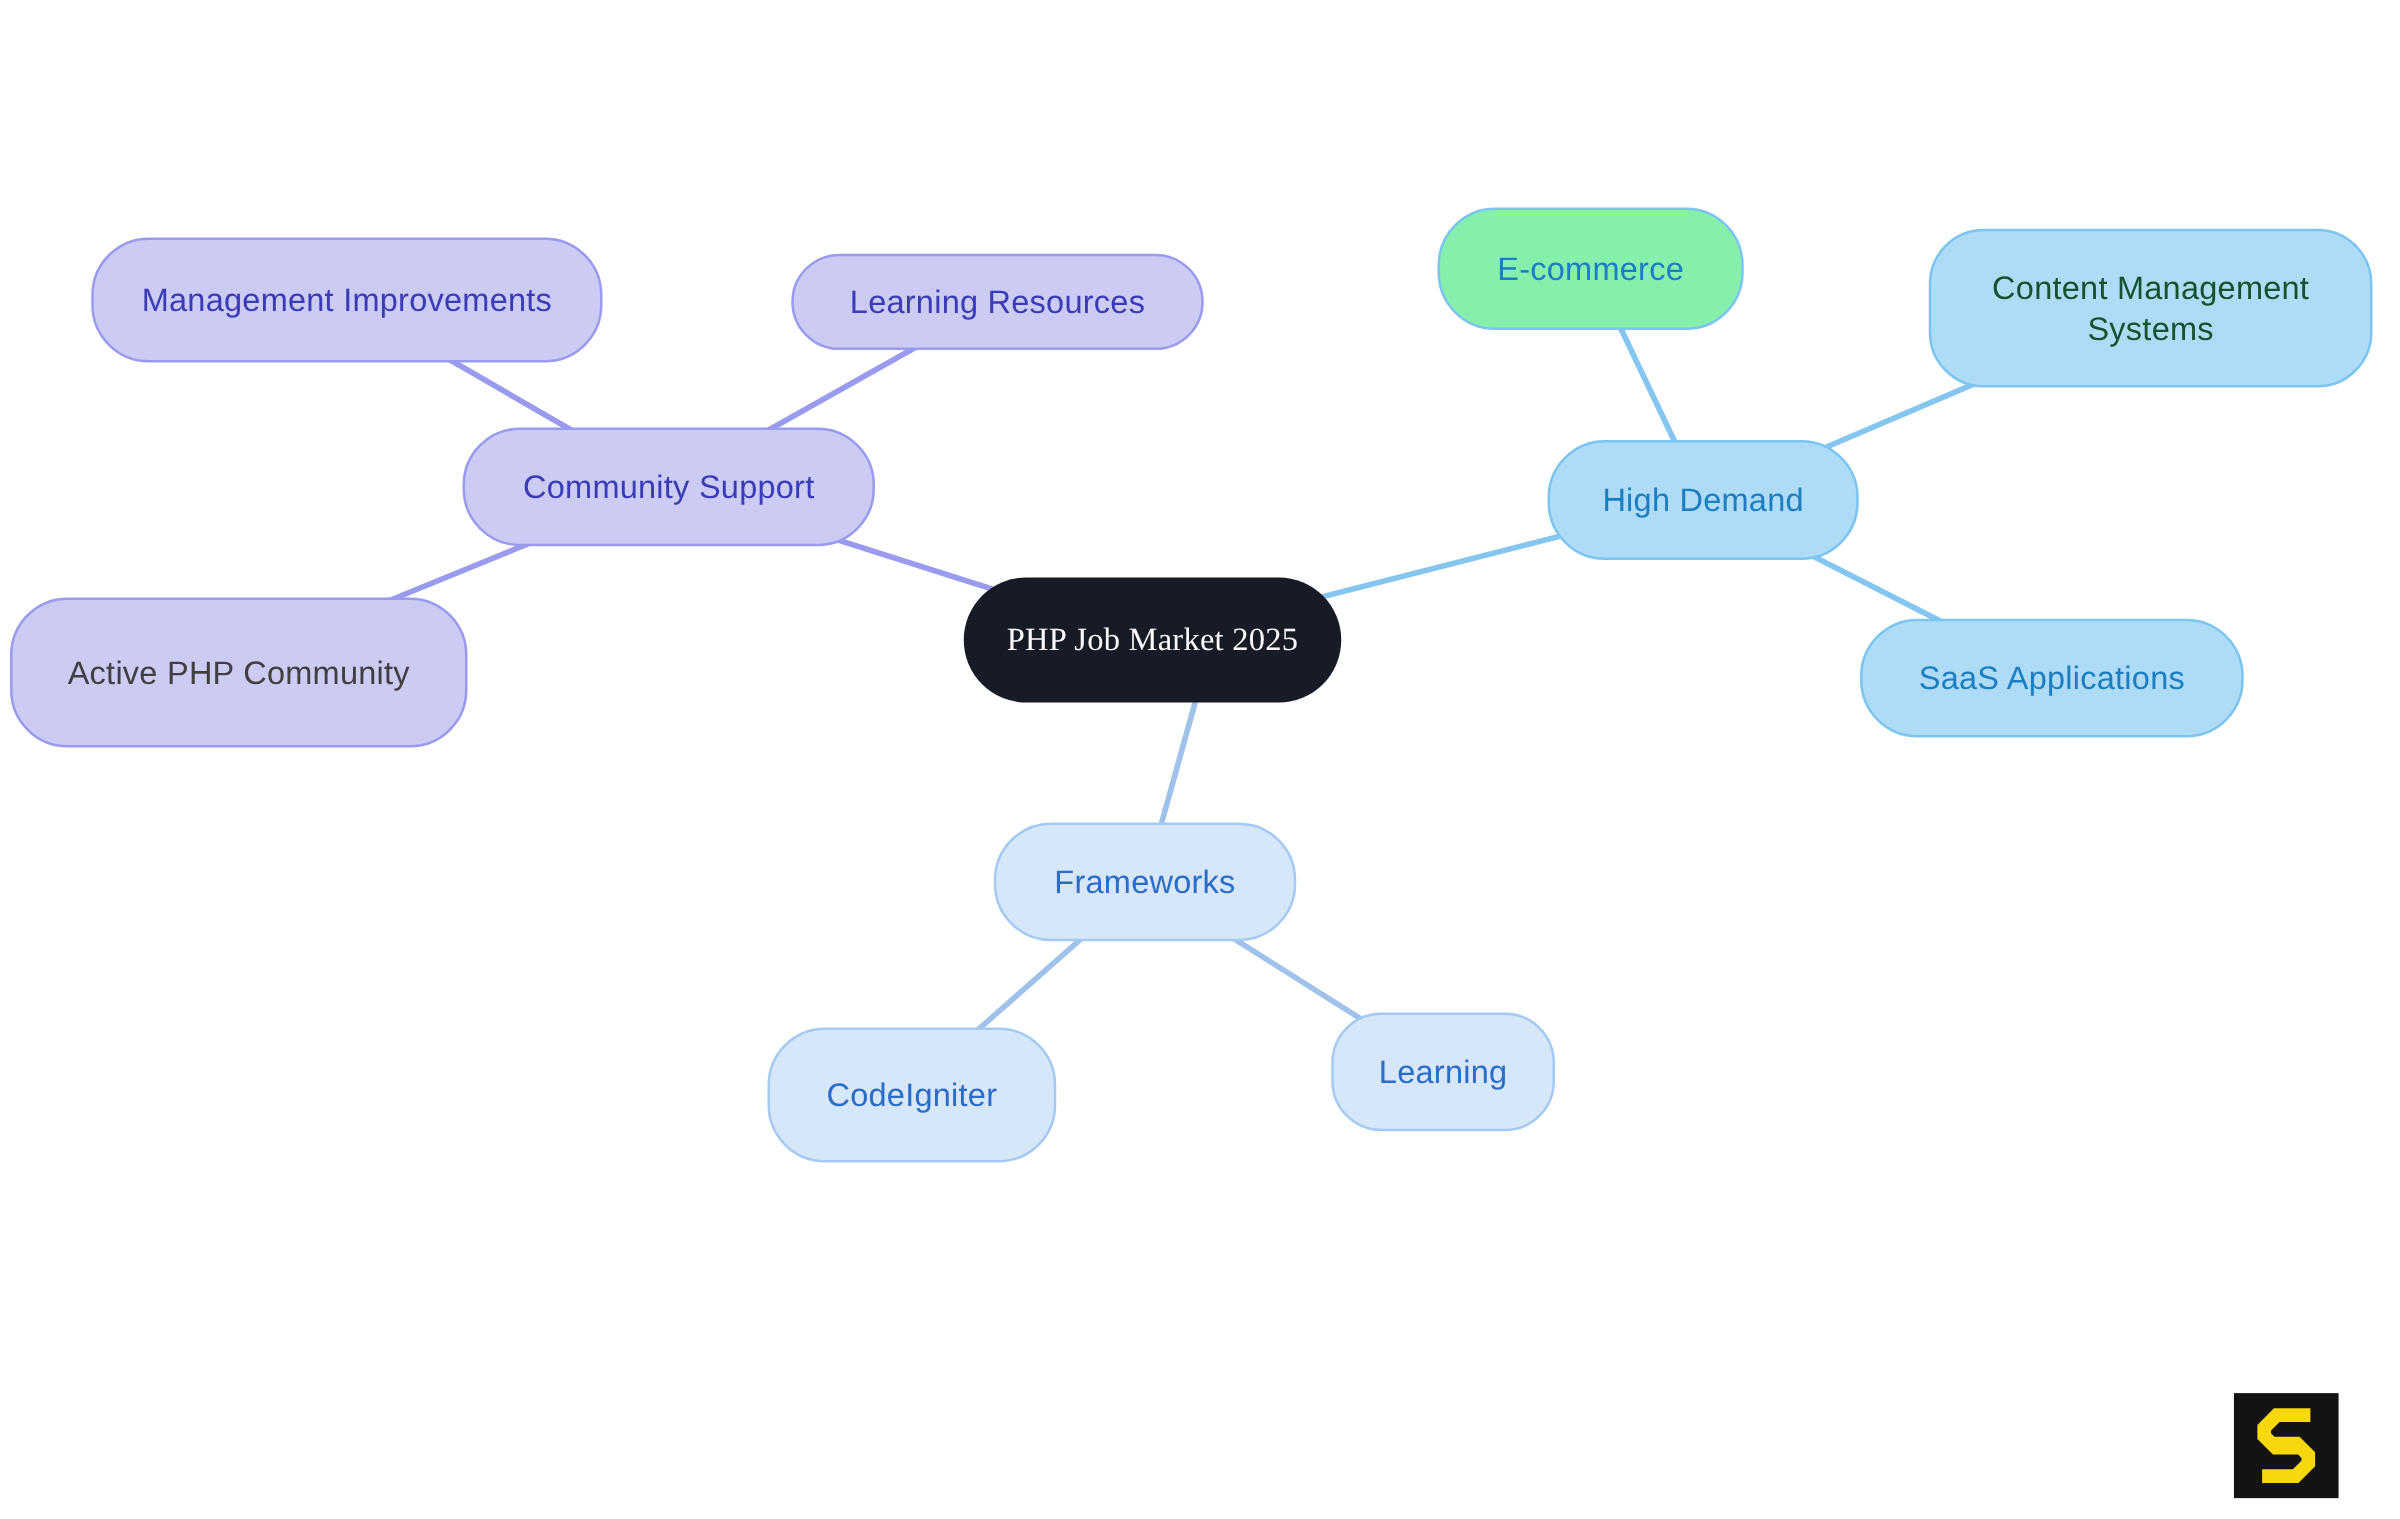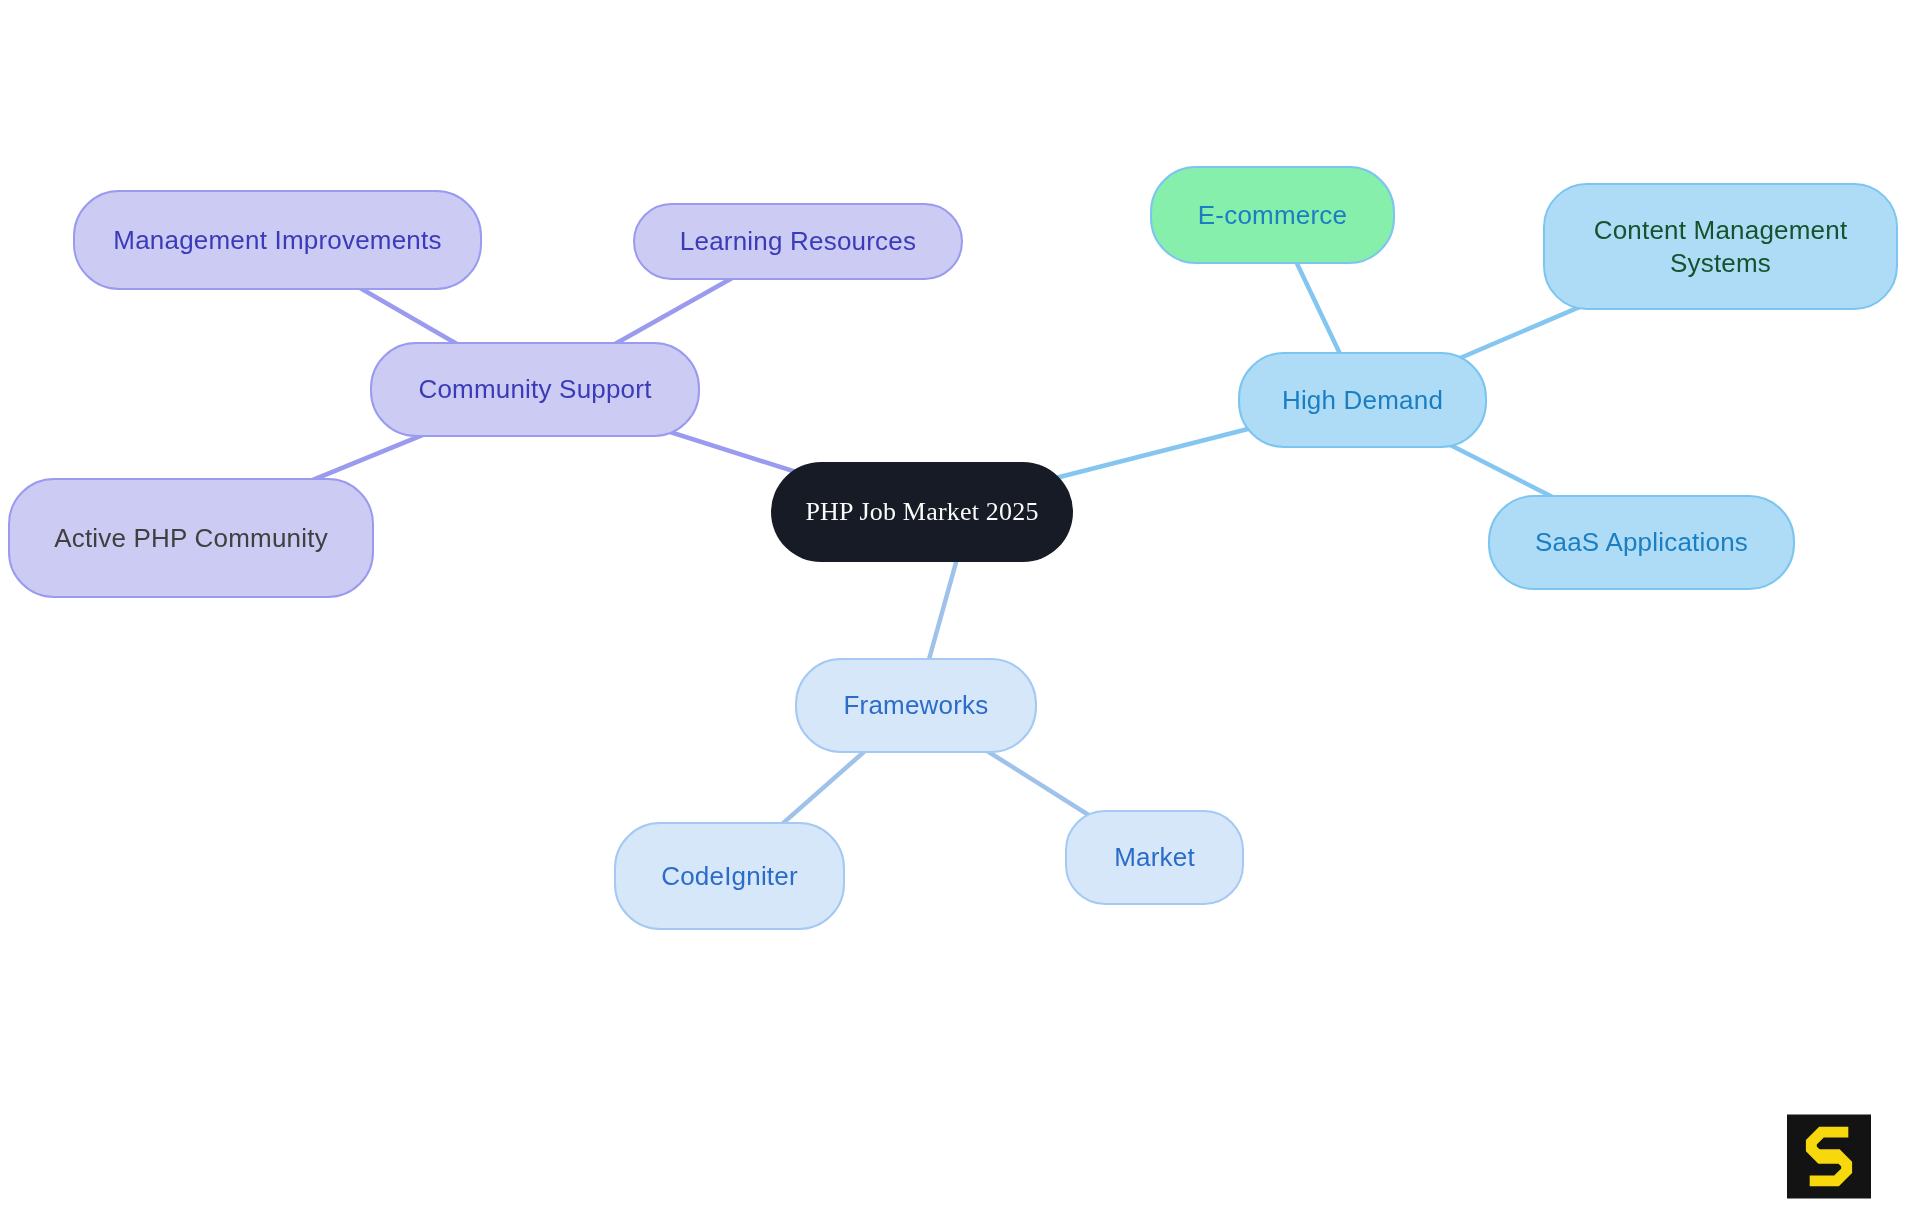--- a/index.html
+++ b/index.html
@@ -89,21 +89,21 @@
   <div class="node" style="left: 1150px; top: 166px; width: 245px; height: 98px; background: #86efac; border-color: rgb(124, 197, 240); color: rgb(27, 126, 194);">E-commerce</div>
 
   <div class="node" style="left: 1543px; top: 183px; width: 355px; height: 127px; border-radius: 44px; background: rgb(174, 220, 246); border-color: rgb(124, 197, 240); color: #14532d;">Content Management Systems</div>
 
   <div class="node" style="left: 1488px; top: 495px; width: 307px; height: 95px; background: rgb(174, 220, 246); border-color: rgb(124, 197, 240); color: rgb(27, 126, 194);">SaaS Applications</div>
 
   <div class="node" style="left: 795px; top: 658px; width: 242px; height: 95px; background: rgb(215, 231, 250); border-color: rgb(164, 201, 242); color: rgb(42, 108, 200);">Frameworks</div>
 
   <div class="node" style="left: 614px; top: 822px; width: 231px; height: 108px; background: rgb(215, 231, 250); border-color: rgb(164, 201, 242); color: rgb(42, 108, 200);">CodeIgniter</div>
 
-  <div class="node" style="left: 1065px; top: 810px; width: 179px; height: 95px; border-radius: 40px; background: rgb(215, 231, 250); border-color: rgb(164, 201, 242); color: rgb(42, 108, 200);">Market</div>
+  <div class="node" style="left: 1065px; top: 810px; width: 179px; height: 95px; border-radius: 40px; background: rgb(215, 231, 250); border-color: rgb(164, 201, 242); color: rgb(42, 108, 200);">Learning</div>
 
   <div class="logo">
     <svg viewBox="0 0 100 100">
       <rect id="logo-bg" x="0" y="0" width="100" height="100" fill="#131313"></rect>
       <path id="logo-s-top" d="M73,21 L41,21 L29,33 L29,41 L40,52 L62,52" fill="none" stroke="#f6d80c" stroke-width="13" stroke-linejoin="miter" stroke-linecap="butt"></path>
       <path id="logo-s-bottom" d="M27,79 L59,79 L71,67 L71,59 L60,48 L38,48" fill="none" stroke="#f6d80c" stroke-width="13" stroke-linejoin="miter" stroke-linecap="butt"></path>
     </svg>
   </div>
 
 </div>

